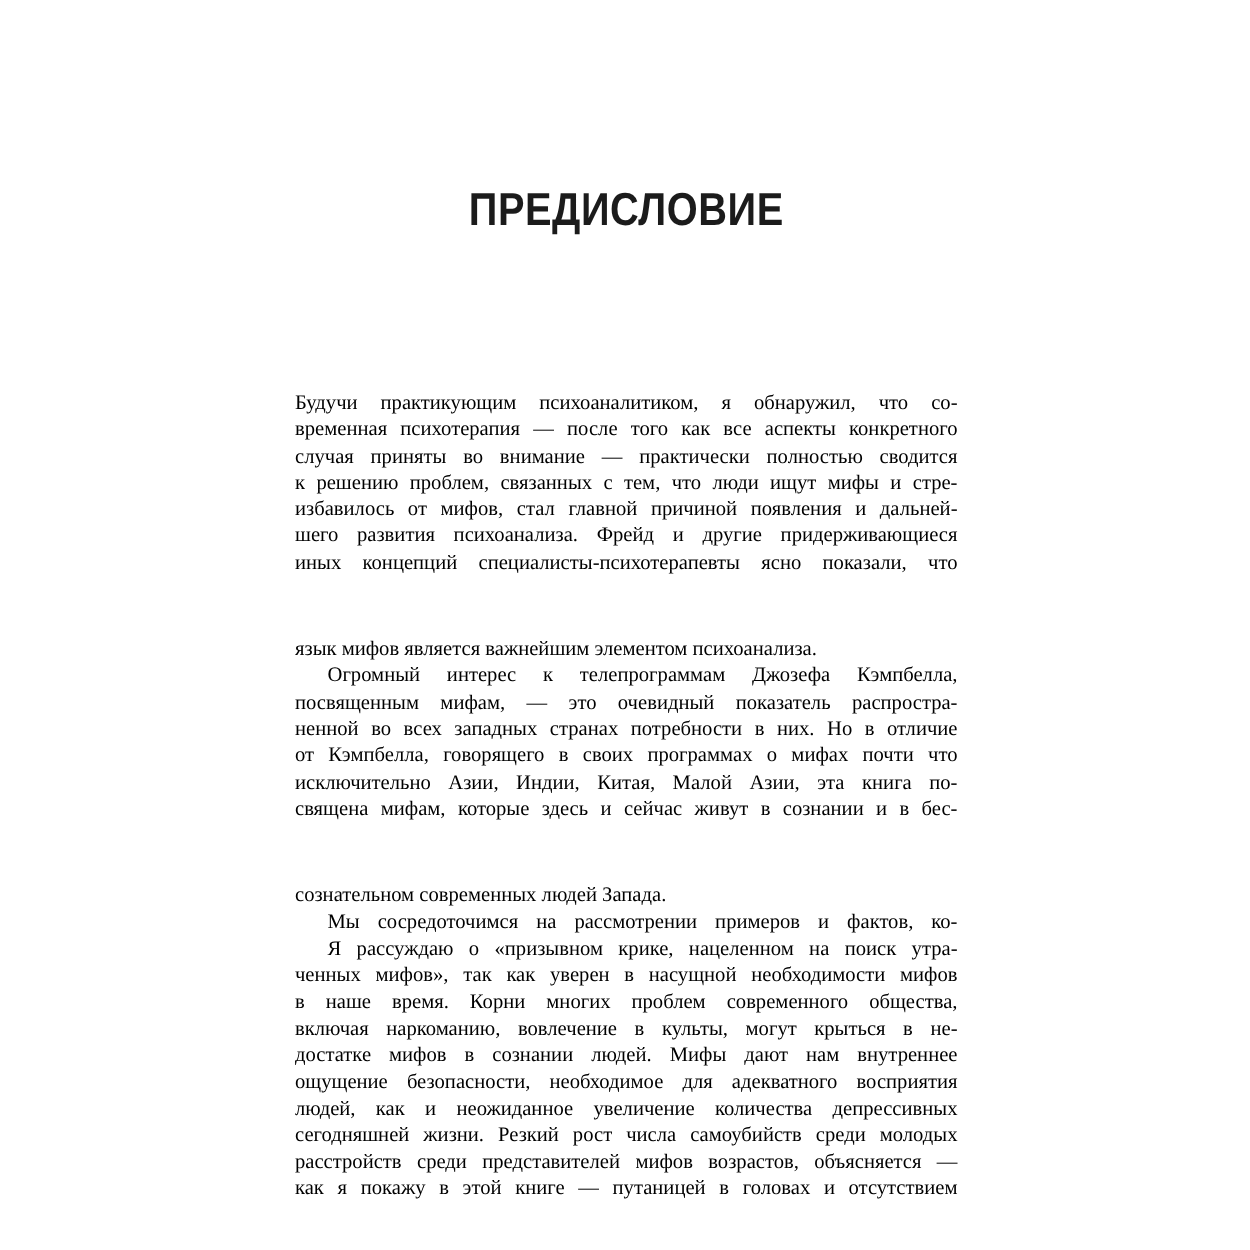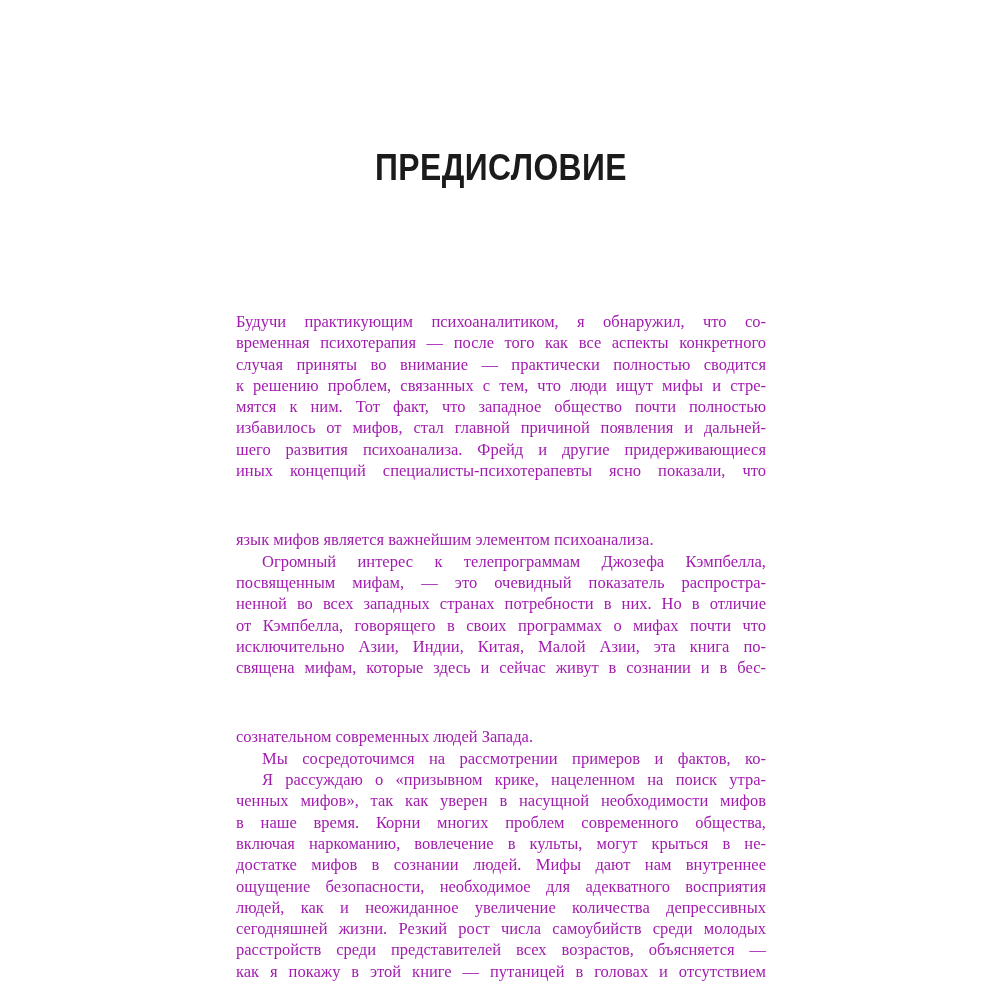--- a/index.html
+++ b/index.html
@@ -31,21 +31,21 @@
     transform-origin: center;
     white-space: nowrap;
   }
   .text-block {
     position: absolute;
     top: 311px;
     left: 236px;
     width: 530px;
     font-size: 16.5px;
     line-height: 21.3px;
-    color: #a21caf;
+    color: #000000;
   }
   .para { margin: 0; padding: 0; }
   .line {
     text-align: justify;
     text-align-last: justify;
   }
   .line.last { text-align-last: left; margin-top: 48px; }
   .line.indent { text-indent: 26px; }
 </style>
 </head>
@@ -55,21 +55,20 @@
 
   <div class="chapter-title">ПРЕДИСЛОВИЕ</div>
 
   <div class="text-block">
 
     <section class="para">
       <div class="line">Будучи практикующим психоаналитиком, я обнаружил, что со-</div>
       <div class="line">временная психотерапия — после того как все аспекты конкретного</div>
       <div class="line">случая приняты во внимание — практически полностью сводится</div>
       <div class="line">к решению проблем, связанных с тем, что люди ищут мифы и стре-</div>
-      <div class="line">мятся к ним. Тот факт, что западное общество почти полностью</div>
       <div class="line">избавилось от мифов, стал главной причиной появления и дальней-</div>
       <div class="line">шего развития психоанализа. Фрейд и другие придерживающиеся</div>
       <div class="line">иных концепций специалисты-психотерапевты ясно показали, что</div>
       <div class="line last">язык мифов является важнейшим элементом психоанализа.</div>
     </section>
 
     <section class="para">
       <div class="line indent">Огромный интерес к телепрограммам Джозефа Кэмпбелла,</div>
       <div class="line">посвященным мифам, — это очевидный показатель распростра-</div>
       <div class="line">ненной во всех западных странах потребности в них. Но в отличие</div>
@@ -85,18 +84,18 @@
 
     <section class="para">
       <div class="line indent">Я рассуждаю о «призывном крике, нацеленном на поиск утра-</div>
       <div class="line">ченных мифов», так как уверен в насущной необходимости мифов</div>
       <div class="line">в наше время. Корни многих проблем современного общества,</div>
       <div class="line">включая наркоманию, вовлечение в культы, могут крыться в не-</div>
       <div class="line">достатке мифов в сознании людей. Мифы дают нам внутреннее</div>
       <div class="line">ощущение безопасности, необходимое для адекватного восприятия</div>
       <div class="line">людей, как и неожиданное увеличение количества депрессивных</div>
       <div class="line">сегодняшней жизни. Резкий рост числа самоубийств среди молодых</div>
-      <div class="line">расстройств среди представителей всех возрастов, объясняется —</div>
+      <div class="line">расстройств среди представителей мифов возрастов, объясняется —</div>
       <div class="line">как я покажу в этой книге — путаницей в головах и отсутствием</div>
     </section>
 
   </div>
 </div>
 
 </body></html>

